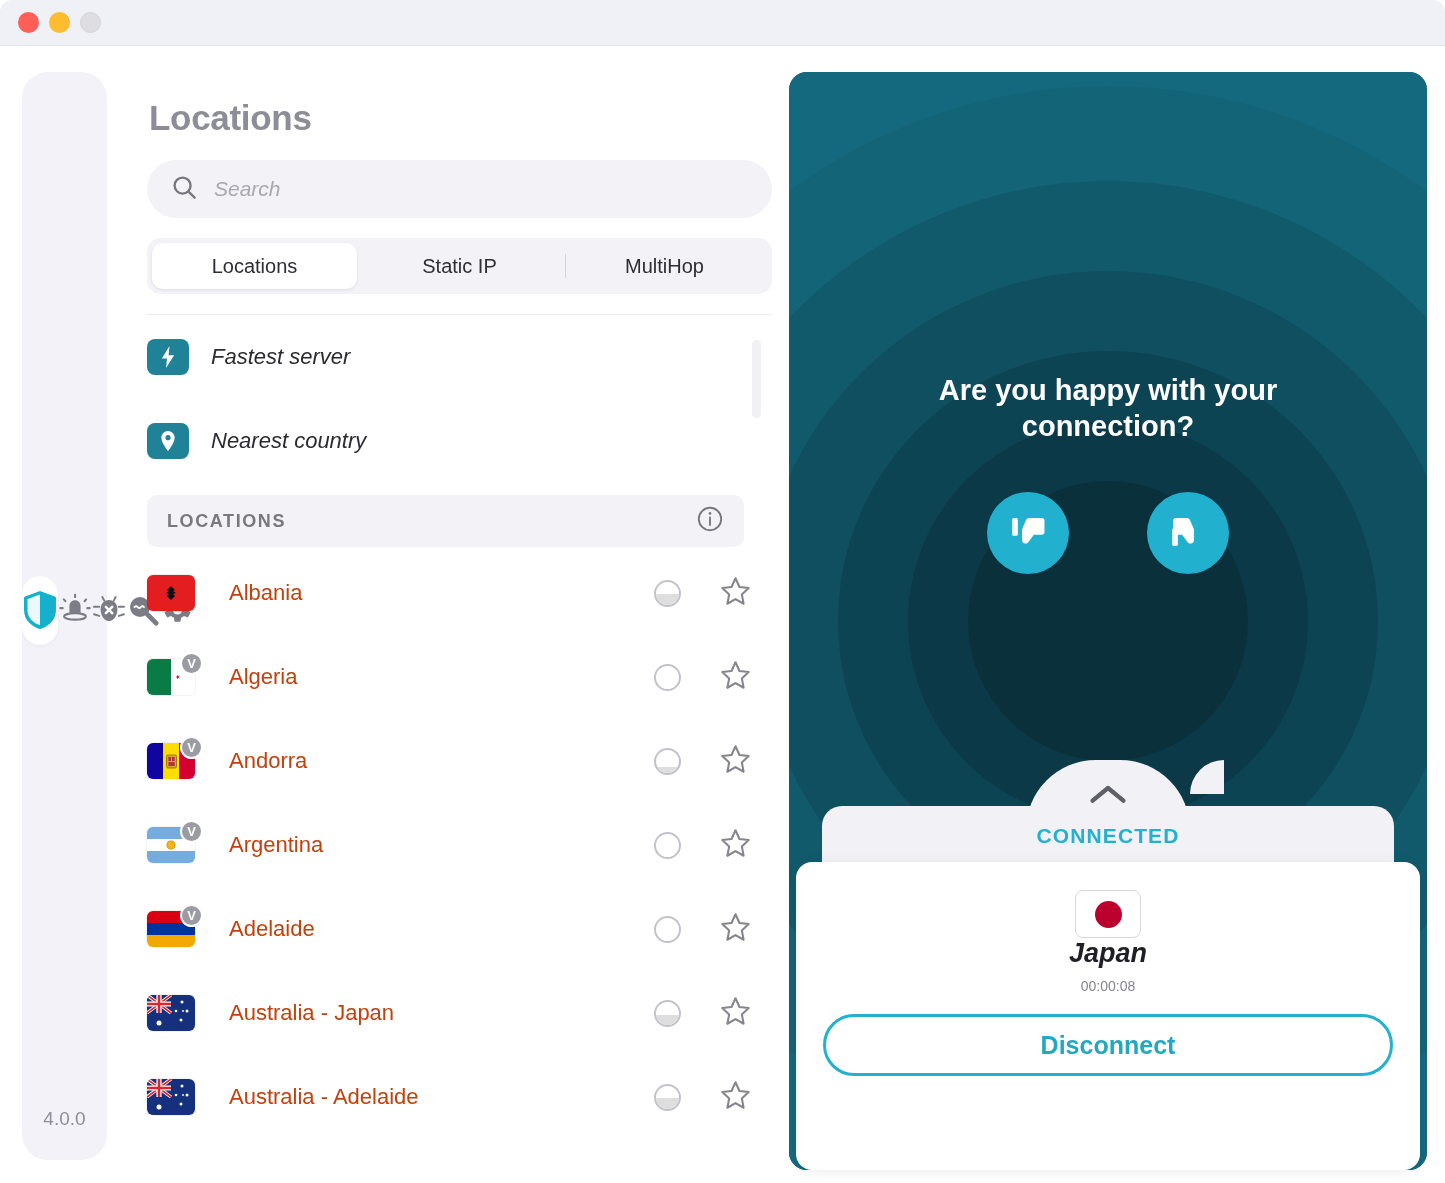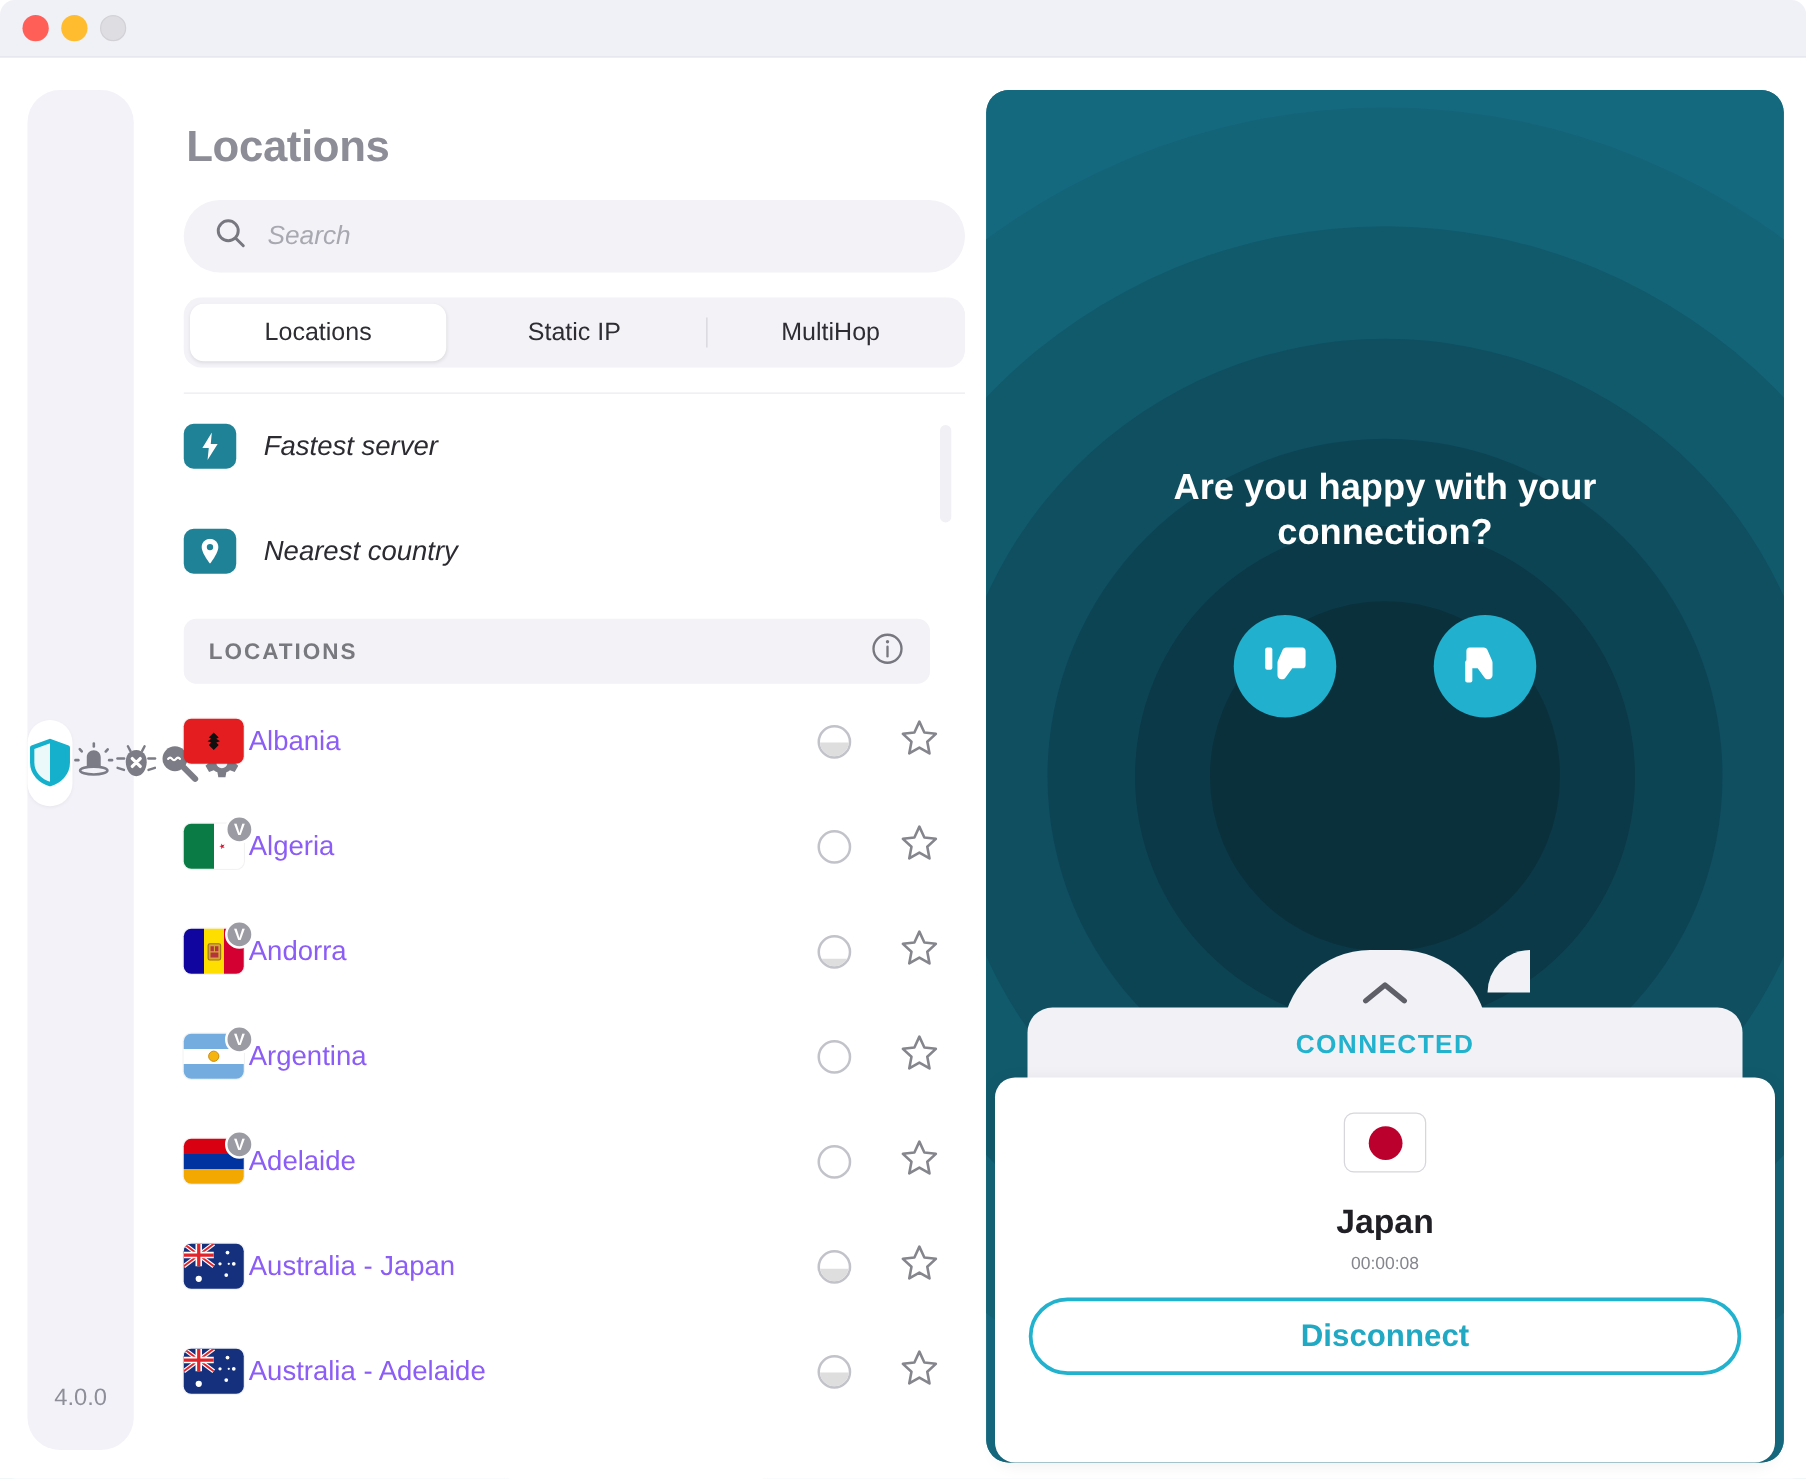--- a/index.html
+++ b/index.html
@@ -195,22 +195,23 @@
     width: 23px; height: 23px;
     border-radius: 50%;
     background: #9b9ba3;
     color: #ffffff;
     font-size: 13px;
     font-weight: bold;
     display: flex; align-items: center; justify-content: center;
     border: 2px solid #ffffff;
   }
   .country-name {
+    margin-left: 30px;
     font-size: 22px;
-    color: #8b5cf6;
+    color: #c2410c;
   }
   .row-right {
     position: absolute;
     right: 35px;
     display: flex; align-items: center;
     gap: 38px;
   }
   
   .load-ind {
     width: 27px; height: 27px;
@@ -342,24 +343,25 @@
     border: 1px solid #d6d6dc;
     background: #ffffff;
     display: flex; align-items: center; justify-content: center;
   }
   .jp-dot {
     width: 27px; height: 27px;
     border-radius: 50%;
     background: #bc002d;
   }
   .conn-country {
-    margin-top: 24px;
+    margin-top: 0;
     font-size: 27px;
     font-weight: bold;
     color: #1f1f25;
+    font-style: italic;
   }
   .conn-timer {
     margin-top: 9px;
     font-size: 14px;
     color: #85858e;
   }
   .disconnect-btn {
     margin-top: 20px;
     width: 570px; height: 62px;
     border: 3px solid #22b2ce;

